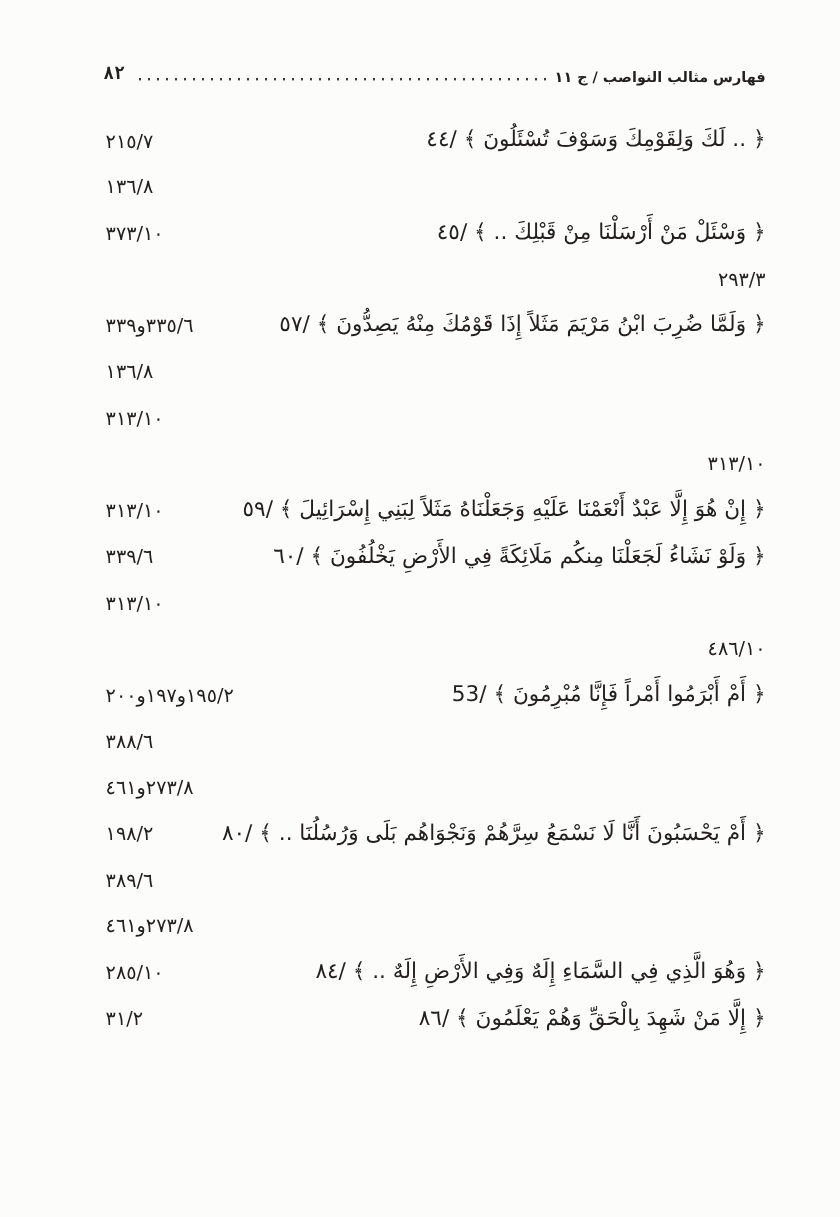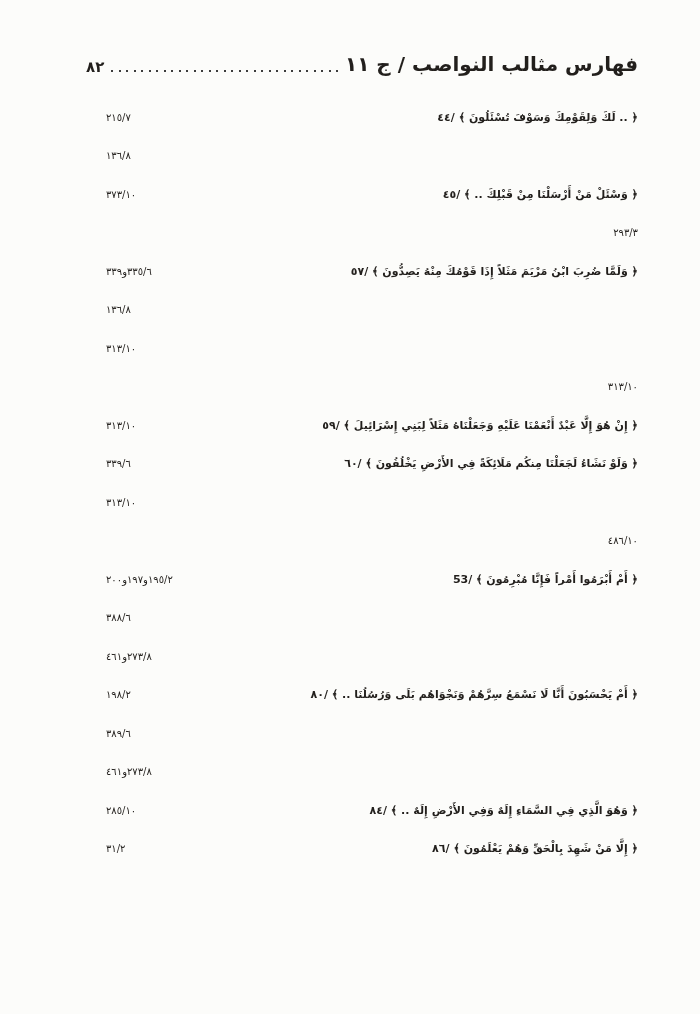--- a/index.html
+++ b/index.html
@@ -23,64 +23,63 @@
   .header {
     position: absolute;
     top: 52px;
     left: 86px;
     right: 62px;
     display: flex;
     direction: rtl;
     align-items: flex-end;
   }
   .h-title {
-    font-size: 20px;
+    font-size: 12px;
     font-weight: bold;
     white-space: nowrap;
     letter-spacing: 0.2px;
   }
   .leader {
     flex: 1;
     height: 2px;
     margin: 0 7px 4px 7px;
     background: repeating-linear-gradient(to left,
       var(--dots, #3c3c3c) 0 2px, transparent 2px 7.5px);
   }
   .h-num {
     font-size: 15px;
     font-weight: bold;
     white-space: nowrap;
+    font-family: Liberation Mono, monospace;
   }
   
   .entries {
     position: absolute;
     top: 98px;
     left: 88px;
     right: 62px;
   }
   .row {
     height: 38.5px;
     display: flex;
     direction: rtl;
     justify-content: space-between;
     align-items: center;
   }
   .verse {
-    font-size: 11px;
+    font-size: 18px;
     line-height: 1;
     white-space: nowrap;
     color: var(--ink, #221f1c);
-    font-weight: bold;
   }
   .ref {
-    font-size: 10px;
+    font-size: 16px;
     white-space: nowrap;
     color: var(--ink, #221f1c);
     letter-spacing: 0.3px;
-    margin-left: 18px;
   }
 </style>
 </head>
 <body style="--ink: #221f1c; --paper: #fcfcfa; --dots: #3c3c3c;">
 
 <div class="page">
 
   <div class="header">
     <span class="h-title">فهارس مثالب النواصب / ج ١١</span>
     <span class="leader"></span>

